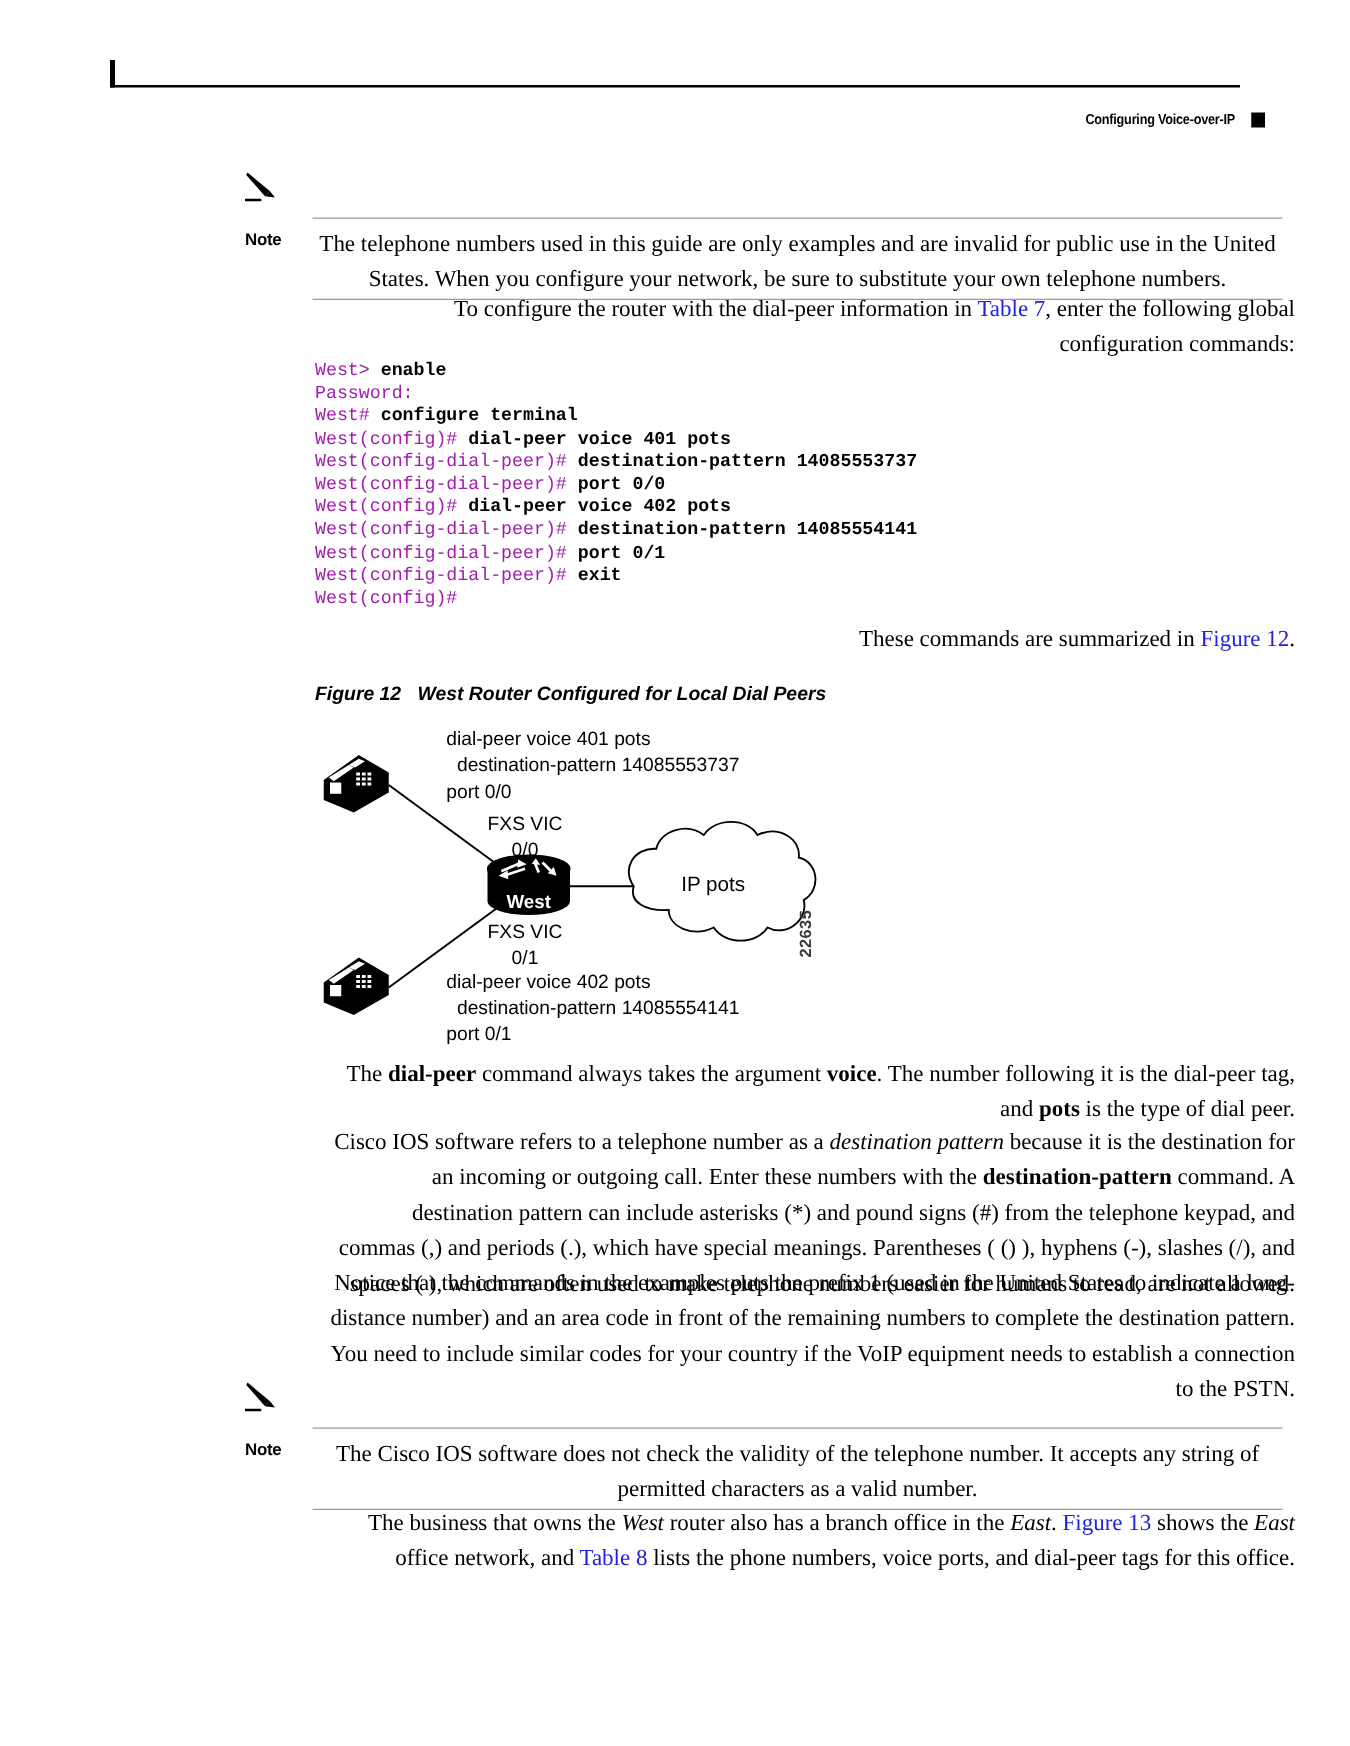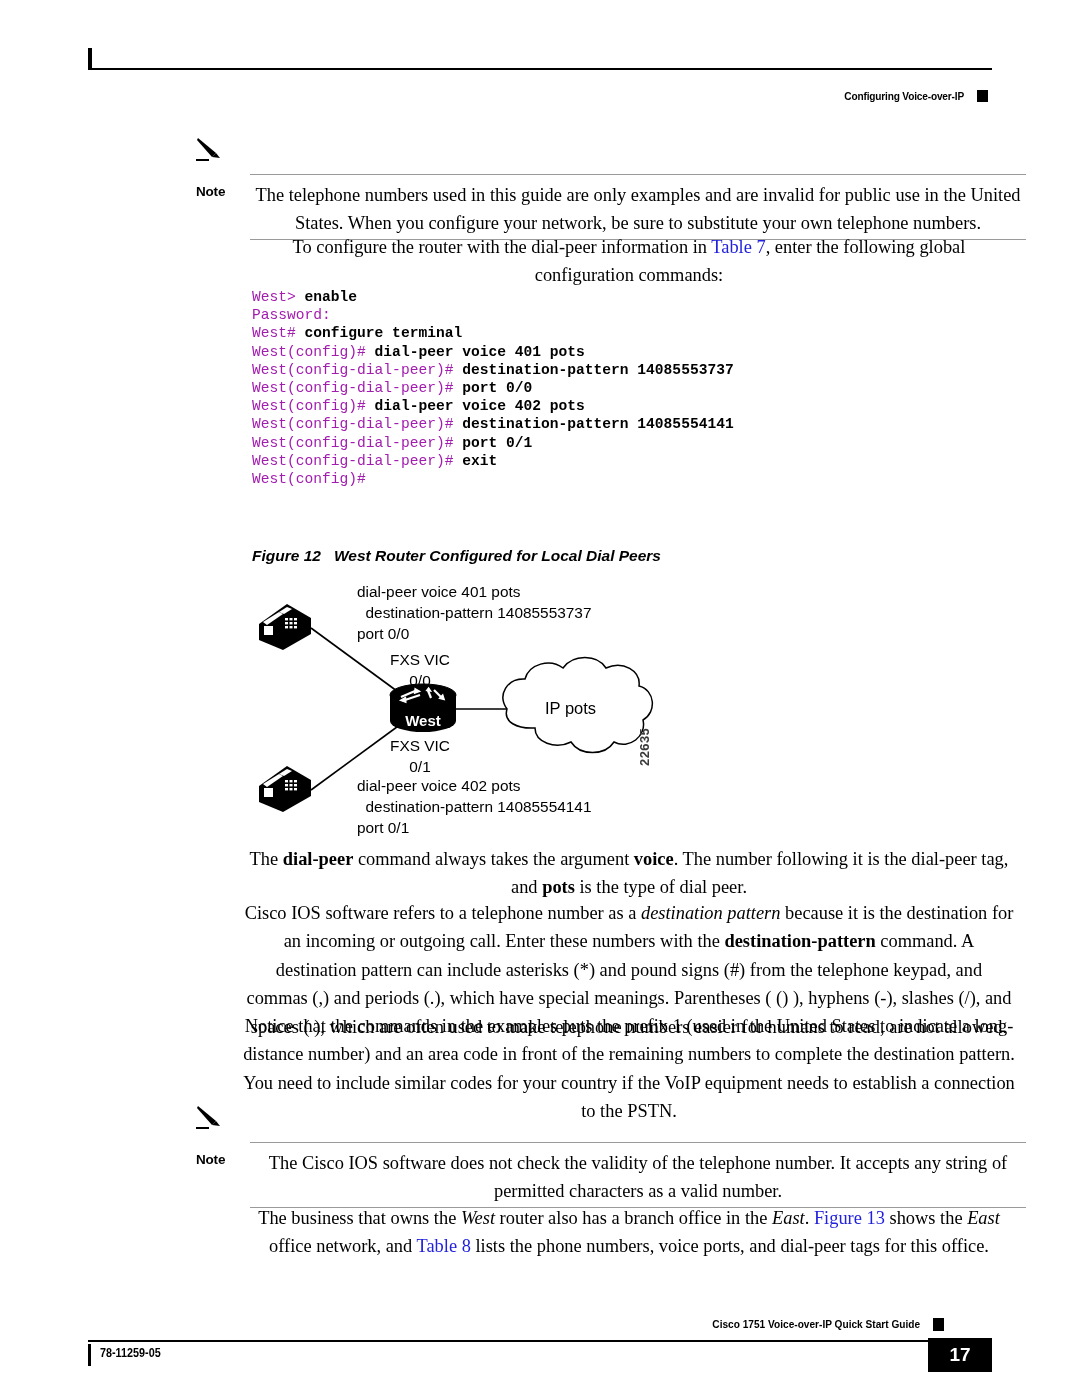--- a/index.html
+++ b/index.html
@@ -23,20 +23,21 @@
     height: 1397px;
   }
 
   
   .header {
     position: absolute;
     left: 88px;
     top: 40px;
     width: 904px;
     height: 40px;
+    padding-left: 24px;
   }
   .header-rule {
     position: absolute;
     left: 0;
     top: 28px;
     width: 904px;
     height: 2px;
     background: #000;
   }
   .header-tick {
@@ -104,25 +105,25 @@
     top: 23px;
     width: 776px;
     font-size: 18.4px;
     line-height: 28px;
     text-align: center;
   }
 
   
   .para {
     position: absolute;
-    left: 243px;
+    left: 264px;
     width: 772px;
     font-size: 18.4px;
     line-height: 28.4px;
-    text-align: center;
+    text-align: right;
   }
   .link { color: #2222dd; }
   .ital { font-style: italic; }
   .bold { font-weight: bold; }
 
   
   .code {
     position: absolute;
     left: 252px;
     top: 288px;
@@ -284,20 +285,23 @@
     <div class="note-body">The telephone numbers used in this guide are only examples and are invalid for public use in the United States. When you configure your network, be sure to substitute your own telephone numbers.</div>
     <div class="note-rule" style="top:81px;"></div>
   </div>
 
   <div class="para" style="top:233px;">
     <span>To configure the router with the dial-peer information in </span><span class="link">Table 7</span><span>, enter the following global configuration commands:</span>
   </div>
 
   <div class="code" id="code-block"><div><span class="prompt">West&gt; </span><span class="cmd">enable</span></div><div><span class="prompt">Password:</span></div><div><span class="prompt">West# </span><span class="cmd">configure terminal</span></div><div><span class="prompt">West(config)# </span><span class="cmd">dial-peer voice 401 pots</span></div><div><span class="prompt">West(config-dial-peer)# </span><span class="cmd">destination-pattern 14085553737</span></div><div><span class="prompt">West(config-dial-peer)# </span><span class="cmd">port 0/0</span></div><div><span class="prompt">West(config)# </span><span class="cmd">dial-peer voice 402 pots</span></div><div><span class="prompt">West(config-dial-peer)# </span><span class="cmd">destination-pattern 14085554141</span></div><div><span class="prompt">West(config-dial-peer)# </span><span class="cmd">port 0/1</span></div><div><span class="prompt">West(config-dial-peer)# </span><span class="cmd">exit</span></div><div><span class="prompt">West(config)#</span></div></div>
 
+  <div class="para" style="top:497px;">
+    <span>These commands are summarized in </span><span class="link">Figure 12</span><span>.</span>
+  </div>
 
   <div class="fig-caption">
     <span class="fignum">Figure 12</span><span>West Router Configured for Local Dial Peers</span>
   </div>
 
   <div class="diagram">
 
     <svg width="430" height="268" viewBox="0 0 430 268" style="position:absolute;left:0;top:0;">
 
       <line x1="66" y1="50" x2="156" y2="116" stroke="#000" stroke-width="1.6"></line>
@@ -418,23 +422,14 @@
     <div class="note-rule top"></div>
     <div class="note-label">Note</div>
     <div class="note-body">The Cisco IOS software does not check the validity of the telephone number. It accepts any string of permitted characters as a valid number.</div>
     <div class="note-rule" style="top:81px;"></div>
   </div>
 
   <div class="para" style="top:1204px;">
     <span>The business that owns the </span><span class="ital">West</span><span> router also has a branch office in the </span><span class="ital">East</span><span>. </span><span class="link">Figure 13</span><span> shows the </span><span class="ital">East</span><span> office network, and </span><span class="link">Table 8</span><span> lists the phone numbers, voice ports, and dial-peer tags for this office.</span>
   </div>
 
-  <div class="footer">
-    <div class="footer-title">Cisco 1751 Voice-over-IP Quick Start Guide</div>
-    <div class="footer-square"></div>
-    <div class="footer-rule"></div>
-    <div class="footer-tick"></div>
-    <div class="footer-docid">78-11259-05</div>
-    <div class="page-box"></div>
-    <div class="page-num">17</div>
-  </div>
 
 </div>
 
 </body></html>

